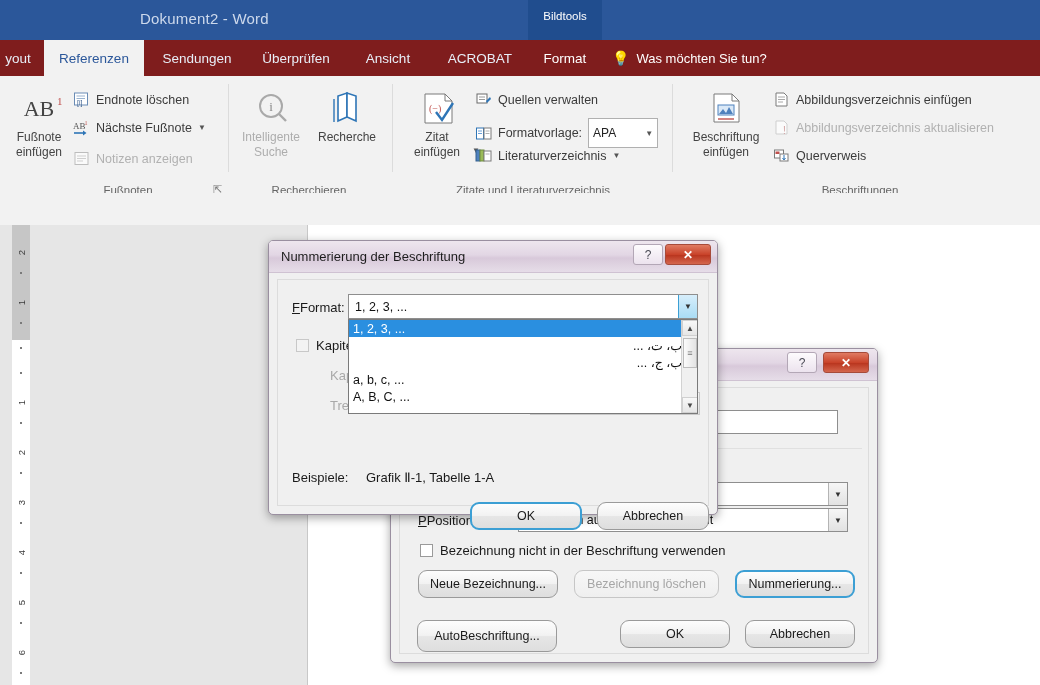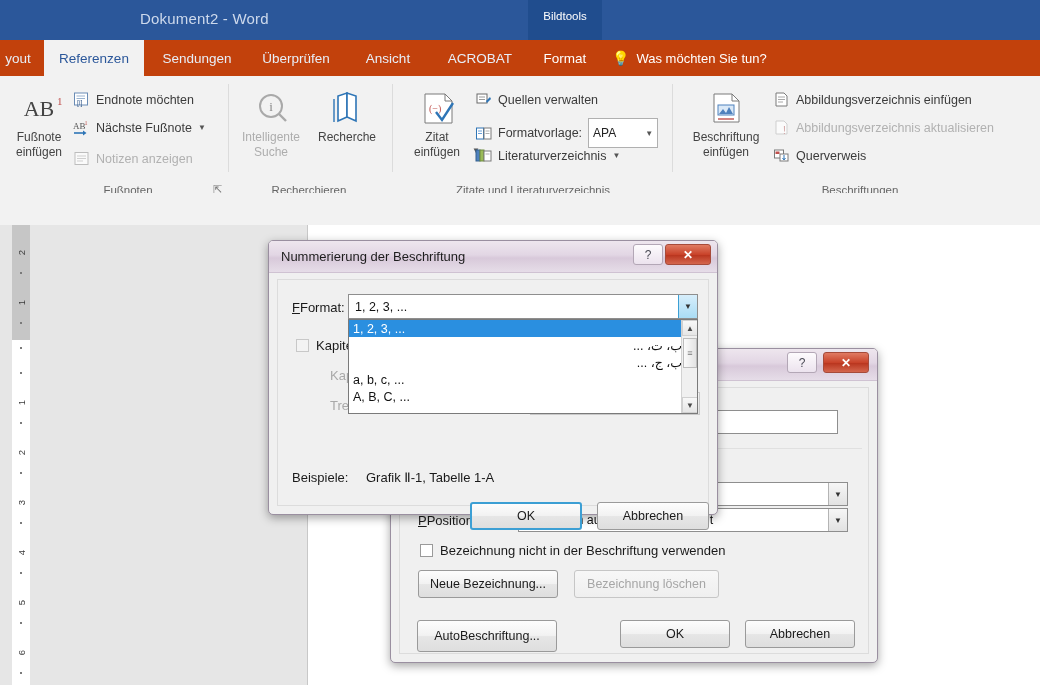--- a/index.html
+++ b/index.html
@@ -27,21 +27,21 @@
     background: #204d8e;
   }
   #bildtools-label {
     position: absolute; left: 0; top: 10px; width: 74px;
     text-align: center; color: #ffffff; font-size: 11.5px;
   }
 
   
   #tabstrip {
     position: absolute; left: 0; top: 40px; width: 1040px; height: 36px;
-    background: #c2410c;
+    background: #7f1d1d;
     text-align: right;
   }
   .rtab {
     position: absolute; top: 0; height: 36px;
     color: #e8eef7; font-size: 13.5px;
     display: flex; align-items: center; justify-content: center;
     white-space: nowrap; padding: 0 12px;
   }
   .rtab.active {
     background: #f2f2f2; color: #2b579a;
@@ -183,21 +183,21 @@
     display: flex; align-items: center; justify-content: center;
     font-size: 8px; color: #333;
   }
   .cbo-arrow.blue {
     background: linear-gradient(to bottom, #d7eefb, #a9dcf5);
     border-left: 1px solid #3c9fd4;
   }
   .btn {
     position: absolute;
     background: linear-gradient(to bottom, #fdfdfd 0%, #f2f2f2 48%, #e6e6e6 52%, #dedede 100%);
-    border: 1px solid #9a9a9a; border-radius: 3px;
+    border: 1px solid #9a9a9a; border-radius: 9px;
     display: flex; align-items: center; justify-content: center;
     font-size: 12.5px; color: #1a1a1a; white-space: nowrap;
   }
   .btn.default { border: 2px solid #3c9fd4; }
   .btn.disabled { color: #a6a6a6; border-color: #c6c6c6;
     background: linear-gradient(to bottom, #f7f7f7, #efefef); }
   .chk {
     position: absolute; width: 13px; height: 13px;
     background: #ffffff; border: 1px solid #9a9a9a;
   }
@@ -272,21 +272,21 @@
 
   <div class="smallitem" style="left:72px; top:14px;">
     <span class="ico">
       <svg width="19" height="19" viewBox="0 0 19 19">
         <rect x="2.5" y="3" width="13" height="12" fill="#fff" stroke="#6a8cb5"></rect>
         <line x1="4.5" y1="6" x2="13" y2="6" stroke="#9ab3d0"></line>
         <line x1="4.5" y1="8.5" x2="13" y2="8.5" stroke="#9ab3d0"></line>
         <text x="5" y="14.5" font-size="7" fill="#3f6392" font-family="Liberation Sans, sans-serif">[i]</text>
       </svg>
     </span>
-    <span>Endnote möchten</span>
+    <span>Endnote löschen</span>
   </div>
 
   <div class="smallitem" style="left:72px; top:42px;">
     <span class="ico">
       <svg width="19" height="19" viewBox="0 0 19 19">
         <text x="1" y="11" font-size="9" fill="#555" font-family="Liberation Serif, serif">AB</text>
         <text x="12.5" y="6.5" font-size="6" fill="#c0504d" font-family="Liberation Serif, serif">1</text>
         <path d="M2 15 L13 15" stroke="#2e75b6" stroke-width="1.6"></path>
         <path d="M11 12.5 L14.5 15 L11 17.5 Z" fill="#2e75b6"></path>
       </svg>
@@ -507,20 +507,21 @@
     <div class="tbox" style="left:118px; top:120px; width:330px; height:24px;">
       <span>Unter dem ausgewählten Element</span>
       <span class="cbo-arrow">▼</span>
     </div>
 
     <div class="chk" style="left:20px; top:156px;"></div>
     <div class="lbl" style="left:40px; top:155px;">Bezeichnung nicht in der Beschriftung verwenden</div>
 
     <div class="btn" style="left:18px; top:182px; width:140px; height:28px;">Neue Bezeichnung...</div>
     <div class="btn disabled" style="left:174px; top:182px; width:145px; height:28px;">Bezeichnung löschen</div>
+    <div class="btn default" style="left:335px; top:182px; width:120px; height:28px;">Nummerierung...</div>
 
     <div class="btn" style="left:17px; top:232px; width:140px; height:32px;">AutoBeschriftung...</div>
     <div class="btn" style="left:220px; top:232px; width:110px; height:28px;">OK</div>
     <div class="btn" style="left:345px; top:232px; width:110px; height:28px;">Abbrechen</div>
   </div>
 </div>
 
 <div class="dlg" id="dlg-numbering" style="left:268px; top:240px; width:450px; height:275px;">
   <div class="dlg-title">
     <div class="t">Nummerierung der Beschriftung</div>

